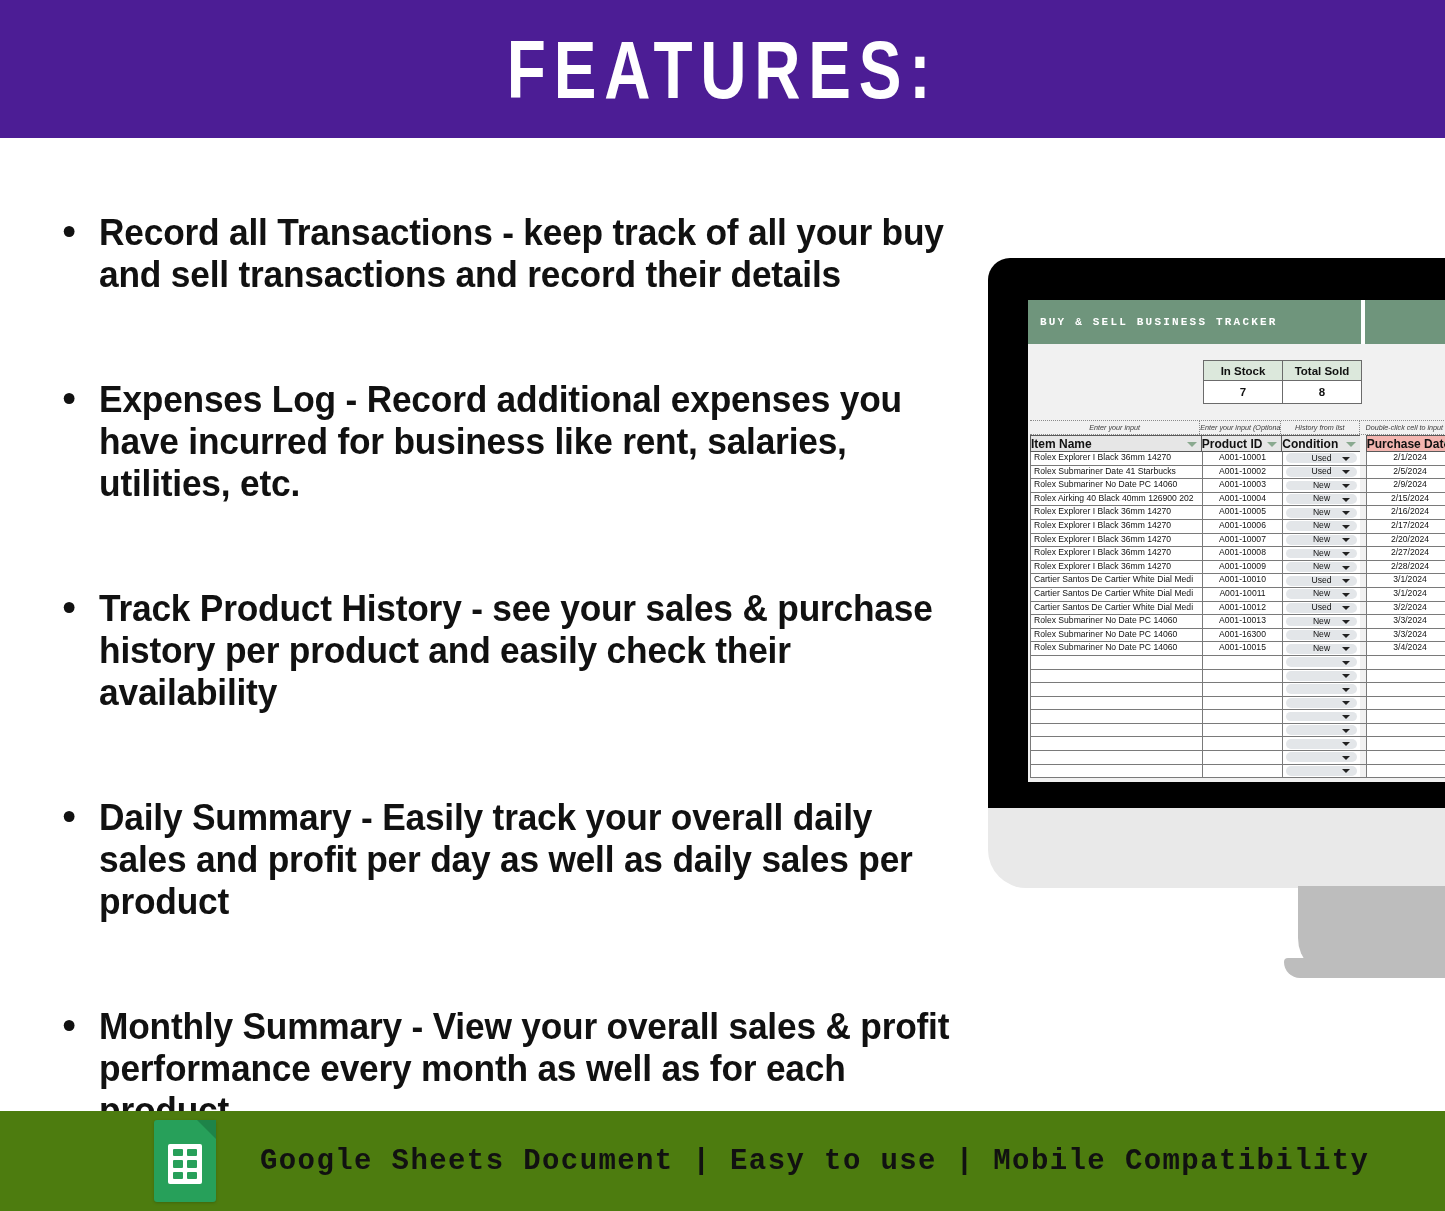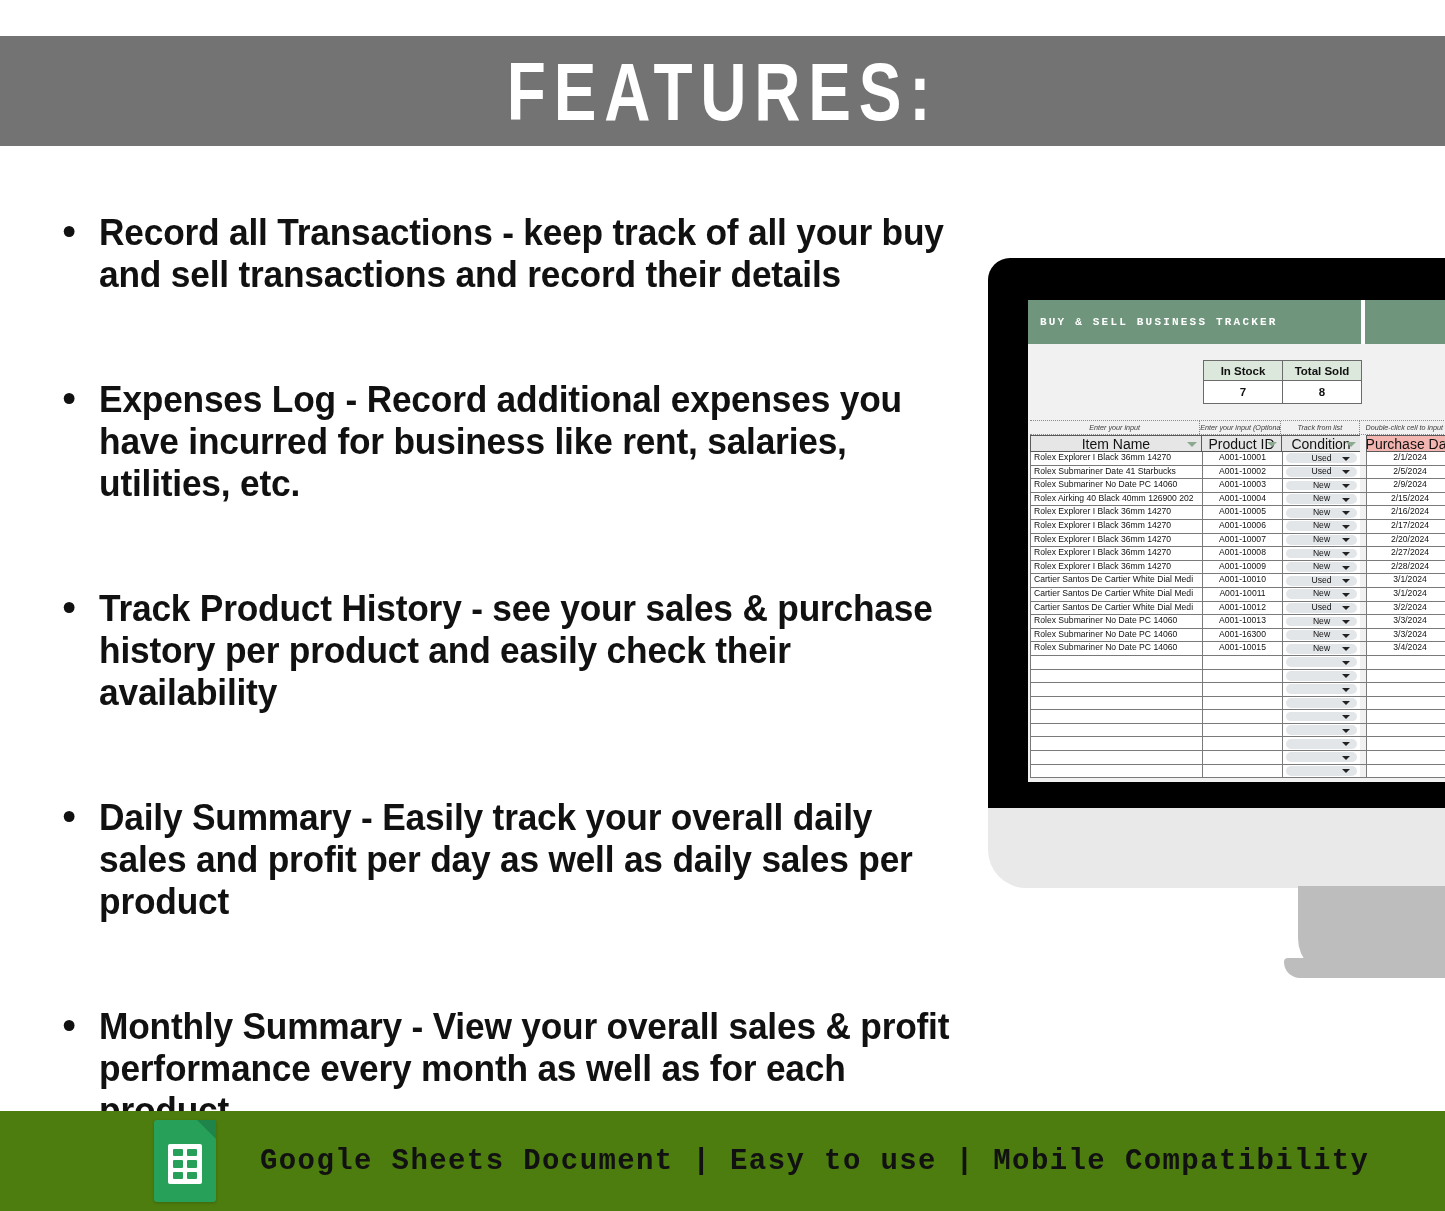--- a/index.html
+++ b/index.html
@@ -7,23 +7,23 @@
   body{
     width:1445px;height:1211px;
     background:#ffffff;
     font-family:"Liberation Sans", sans-serif;
     overflow:hidden;
     position:relative;
   }
 
   
   #header-band{
-    position:absolute;left:0;top:0;width:1445px;height:110px;
-    background:#737373;
-    display:flex;align-items:center;justify-content:center;margin-top:36px;
+    position:absolute;left:0;top:0;width:1445px;height:138px;
+    background:#4c1d95;
+    display:flex;align-items:center;justify-content:center;
   }
   #header-title{
     color:#ffffff;
     font-family:"Liberation Sans Narrow","Liberation Sans", sans-serif;
     font-weight:bold;
     font-size:82px;
     line-height:82px;
     letter-spacing:10px;
     transform:scaleX(0.78);
     transform-origin:center center;
@@ -133,22 +133,22 @@
     font-size:7.2px;color:#3a3a3a;font-style:italic;text-align:center;
     line-height:13px;overflow:hidden;white-space:nowrap;
     border-right:1px dotted #8a8a8a;
   }
   .hdr-row{ display:flex; height:17px; }
   .hdr-cell{
     background:#E6E6E6;
     border:1px solid #5a5a5a;
     border-right:none;
     box-sizing:border-box;
-    font-weight:normal;font-size:14px;color:#111;
-    display:flex;align-items:center;justify-content:center;
+    font-weight:bold;font-size:12px;color:#111;
+    display:flex;align-items:center;
     position:relative;
     overflow:hidden;white-space:nowrap;
   }
   .hdr-cell.pink{ background:#F3B5B0; }
   .hdr-cell:last-child{ border-right:1px solid #5a5a5a; }
   .filter-tri{
     position:absolute;right:4px;top:50%;margin-top:-2px;
     width:0;height:0;border-left:5px solid transparent;border-right:5px solid transparent;
     border-top:5px solid #8aa98f;
   }
@@ -253,21 +253,21 @@
         <div class="kpi-col">
           <div class="kpi-head">Total Sold</div>
           <div class="kpi-val">8</div>
         </div>
       </div>
 
     <div id="sheet-table">
       <div class="hint-row" id="hint-row">
           <div class="hint-cell" style="width: 174px;">Enter your input</div>
           <div class="hint-cell" style="width: 82px;">Enter your input (Optional)</div>
-          <div class="hint-cell" style="width: 80px;">Track from list</div>
+          <div class="hint-cell" style="width: 80px;">History from list</div>
           <div style="width: 6px;"></div>
           <div class="hint-cell" style="width: 94px;">Double-click cell to input date</div>
         </div>
       <div class="hdr-row" id="hdr-row">
           <div class="hdr-cell" style="width: 174px;">
             <span>Item Name</span>
             <span class="filter-tri"></span>
           </div>
           <div class="hdr-cell" style="width: 82px;">
             <span>Product ID</span>

